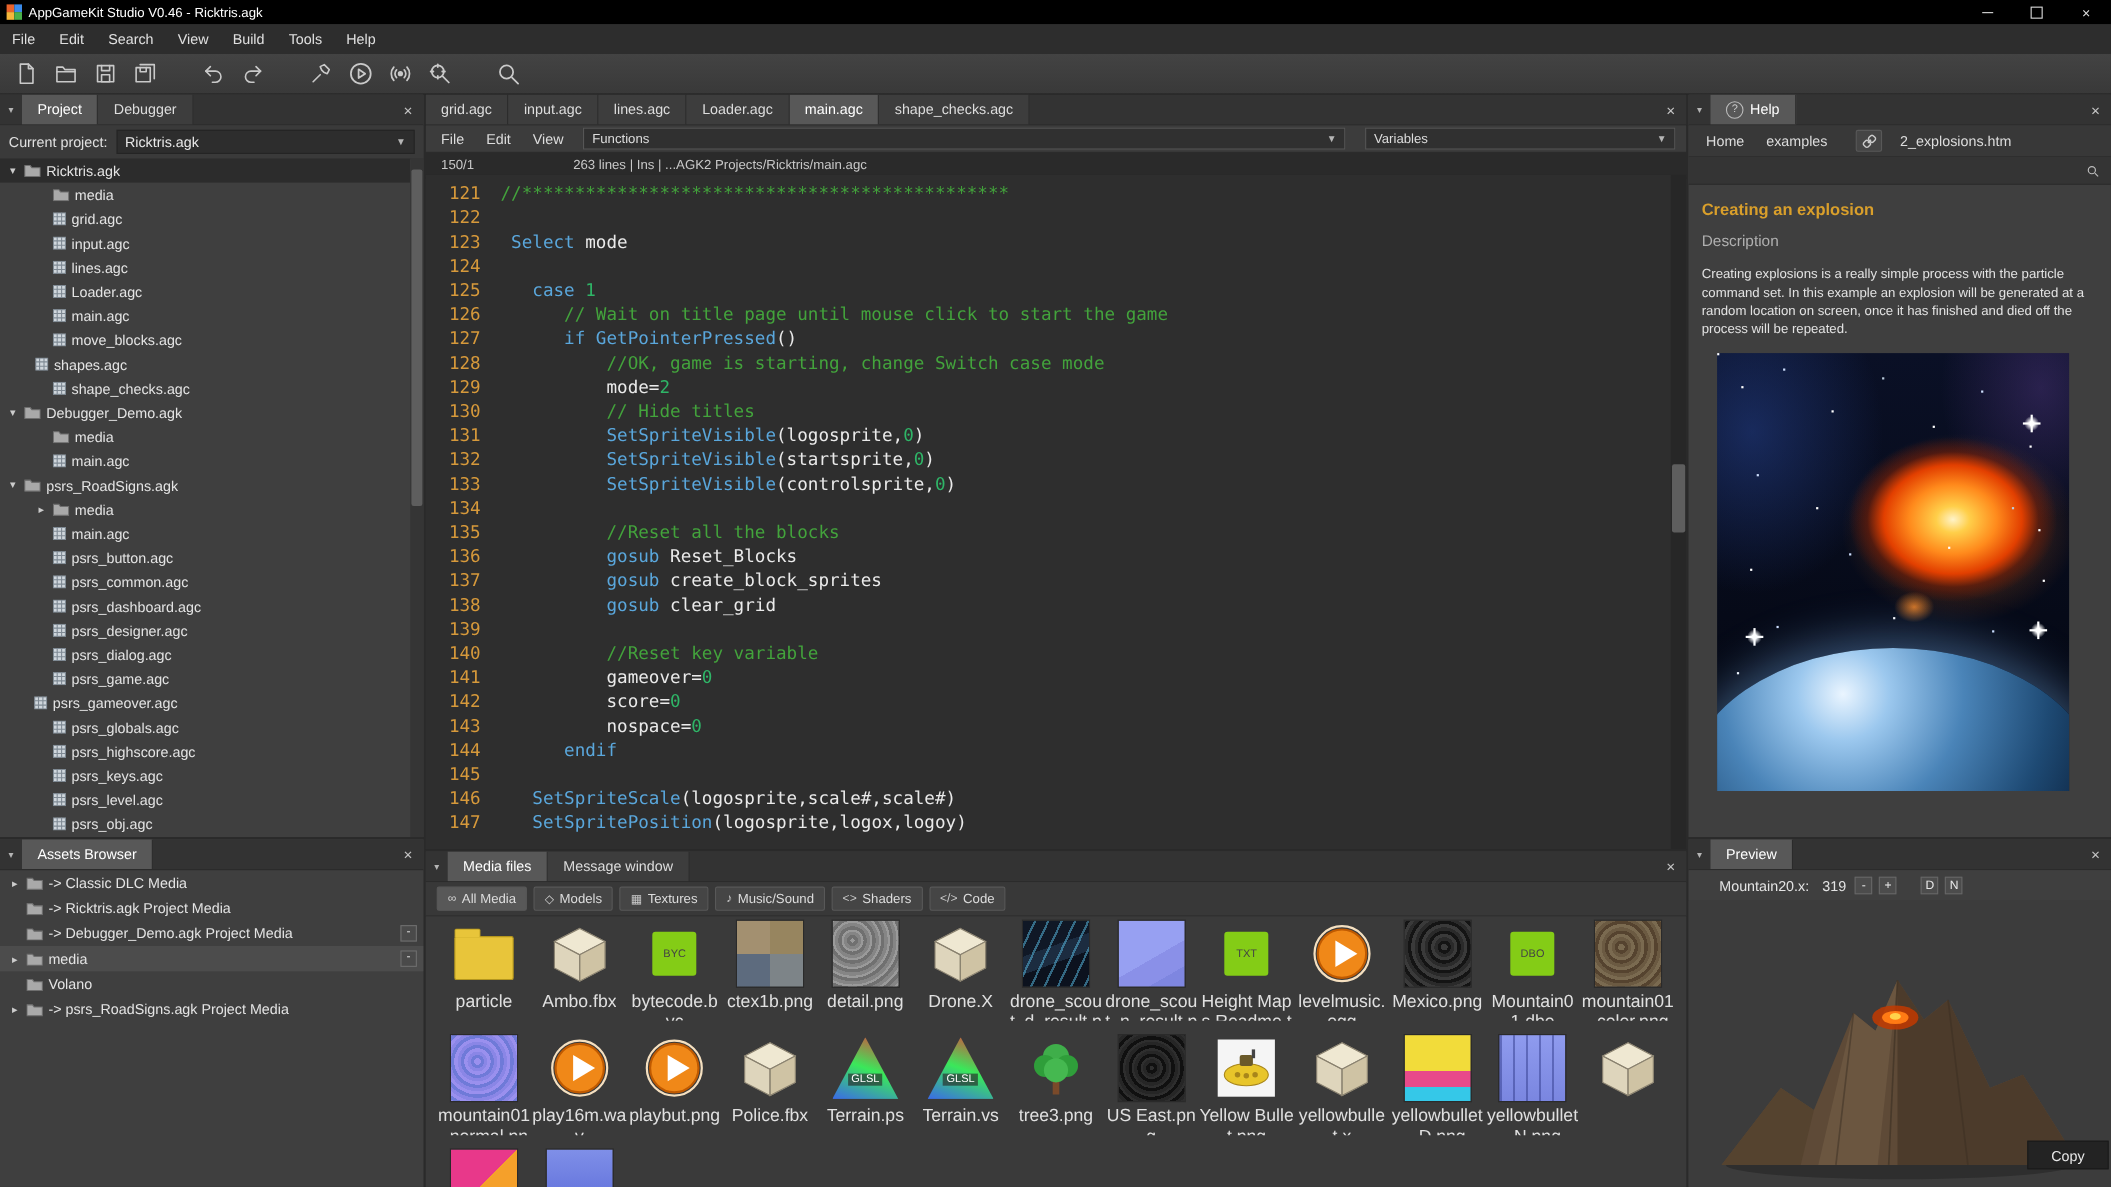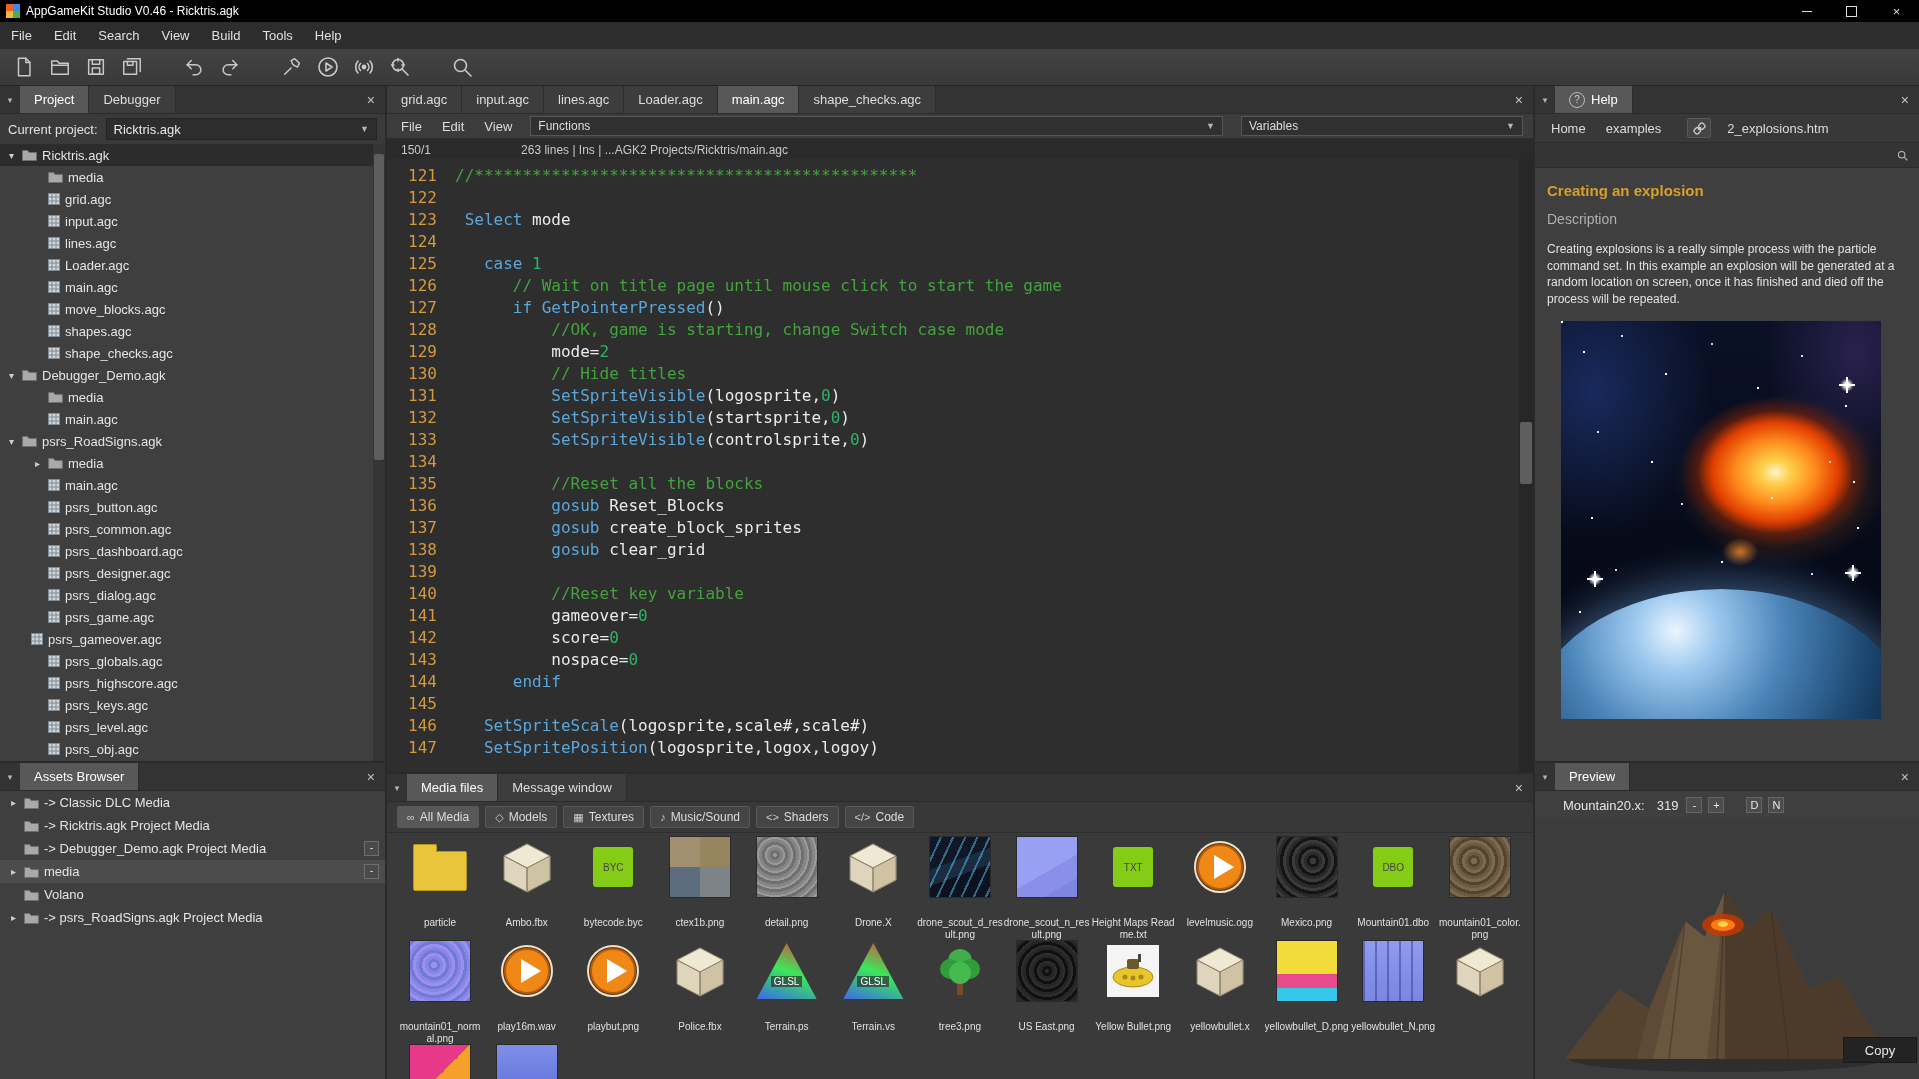--- a/index.html
+++ b/index.html
@@ -74,21 +74,21 @@
 
   
   .media-panel{left:387px;top:774px;width:1146px;height:305px;background:#3a3a3a;}
   .filterbar{height:30px;display:flex;align-items:center;gap:6px;padding:0 10px;background:#383838;border-bottom:1px solid #2e2e2e;}
   .fbtn{height:20px;display:flex;align-items:center;gap:5px;padding:0 9px;background:#454545;border:1px solid #585858;border-radius:2px;font-size:12px;color:#ddd;}
   .fbtn.active{background:#585858;}
   .ficon{font-size:11px;color:#ccc;}
   .mgrid{position:absolute;left:0;top:58px;right:0;bottom:0;display:grid;grid-template-columns:repeat(13,86px);grid-auto-rows:104px;justify-content:space-between;padding:4px 10px;overflow:hidden;}
   .mitem{display:flex;flex-direction:column;align-items:center;}
   .mthumb{width:62px;height:62px;display:flex;align-items:center;justify-content:center;flex:0 0 auto;}
-  .mlabel{font-size:10px;color:#e0e0e0;text-align:center;line-height:1.2;margin-top:19px;word-break:break-all;max-height:27px;overflow:hidden;}
+  .mlabel{font-size:16px;color:#e0e0e0;text-align:center;line-height:1.2;margin-top:3px;word-break:break-all;max-height:27px;overflow:hidden;}
   .th-folder{width:52px;height:38px;background:#e8c53a;border:1px solid #b4961e;border-radius:2px;position:relative;margin-top:7px;}
   .th-folder:before{content:"";position:absolute;top:-8px;left:-1px;width:22px;height:7px;background:#e8c53a;border:1px solid #b4961e;border-bottom:none;border-radius:2px 2px 0 0;}
   .th-badge{width:40px;height:40px;background:#84cc16;border-radius:3px;display:flex;align-items:center;justify-content:center;font-size:10px;font-weight:normal;color:#444;}
   .th-tex{width:60px;height:60px;border:1px solid #2a2a2a;}
   .th-shader{width:60px;height:56px;background:linear-gradient(200deg,#e83a3a,#3ae85a 50%,#3a6ae8);clip-path:polygon(50% 0,100% 100%,0 100%);display:flex;align-items:flex-end;justify-content:center;}
   .th-shader span{font-size:10px;color:#fff;background:rgba(40,40,40,.65);padding:0 3px;margin-bottom:12px;}
 
   
   .help-panel{left:1535px;top:86px;width:384px;height:675px;}
   .hnav{height:28px;background:#383838;display:flex;align-items:center;gap:12px;padding:0 6px;font-size:13px;color:#ddd;border-bottom:1px solid #2c2c2c;}
@@ -352,21 +352,21 @@
         <div class="trow" style="padding-left: 32px;">
           <span class="arrow"></span>
           <span class="ticon-s">
             <svg width="12" height="12" viewBox="0 0 12 12">
               <rect x=".5" y=".5" width="11" height="11" fill="#cfd6dc" stroke="#7f8a94"></rect>
               <path d="M.5 4h11M.5 8h11M4 .5v11M8 .5v11" stroke="#7f8a94"></path>
             </svg>
           </span>
           <span class="tlabel">move_blocks.agc</span>
         </div>
-        <div class="trow" style="padding-left: 32px;">
+        <div class="trow" style="padding-left: 16px;">
           <span class="arrow"></span>
           <span class="ticon-s">
             <svg width="12" height="12" viewBox="0 0 12 12">
               <rect x=".5" y=".5" width="11" height="11" fill="#cfd6dc" stroke="#7f8a94"></rect>
               <path d="M.5 4h11M.5 8h11M4 .5v11M8 .5v11" stroke="#7f8a94"></path>
             </svg>
           </span>
           <span class="tlabel">shapes.agc</span>
         </div>
         <div class="trow" style="padding-left: 32px;">

